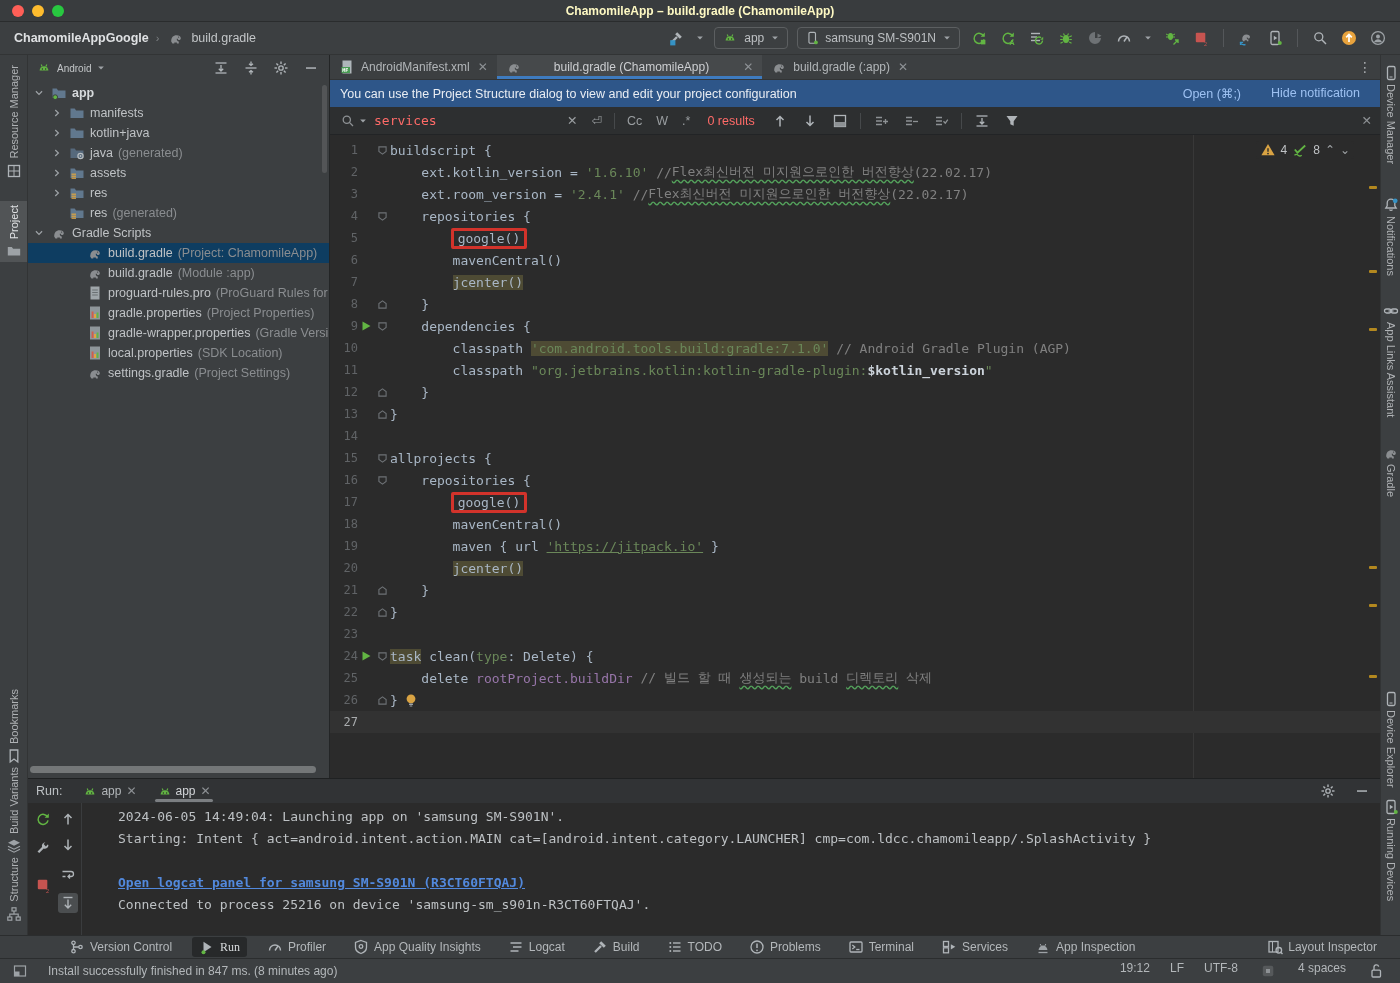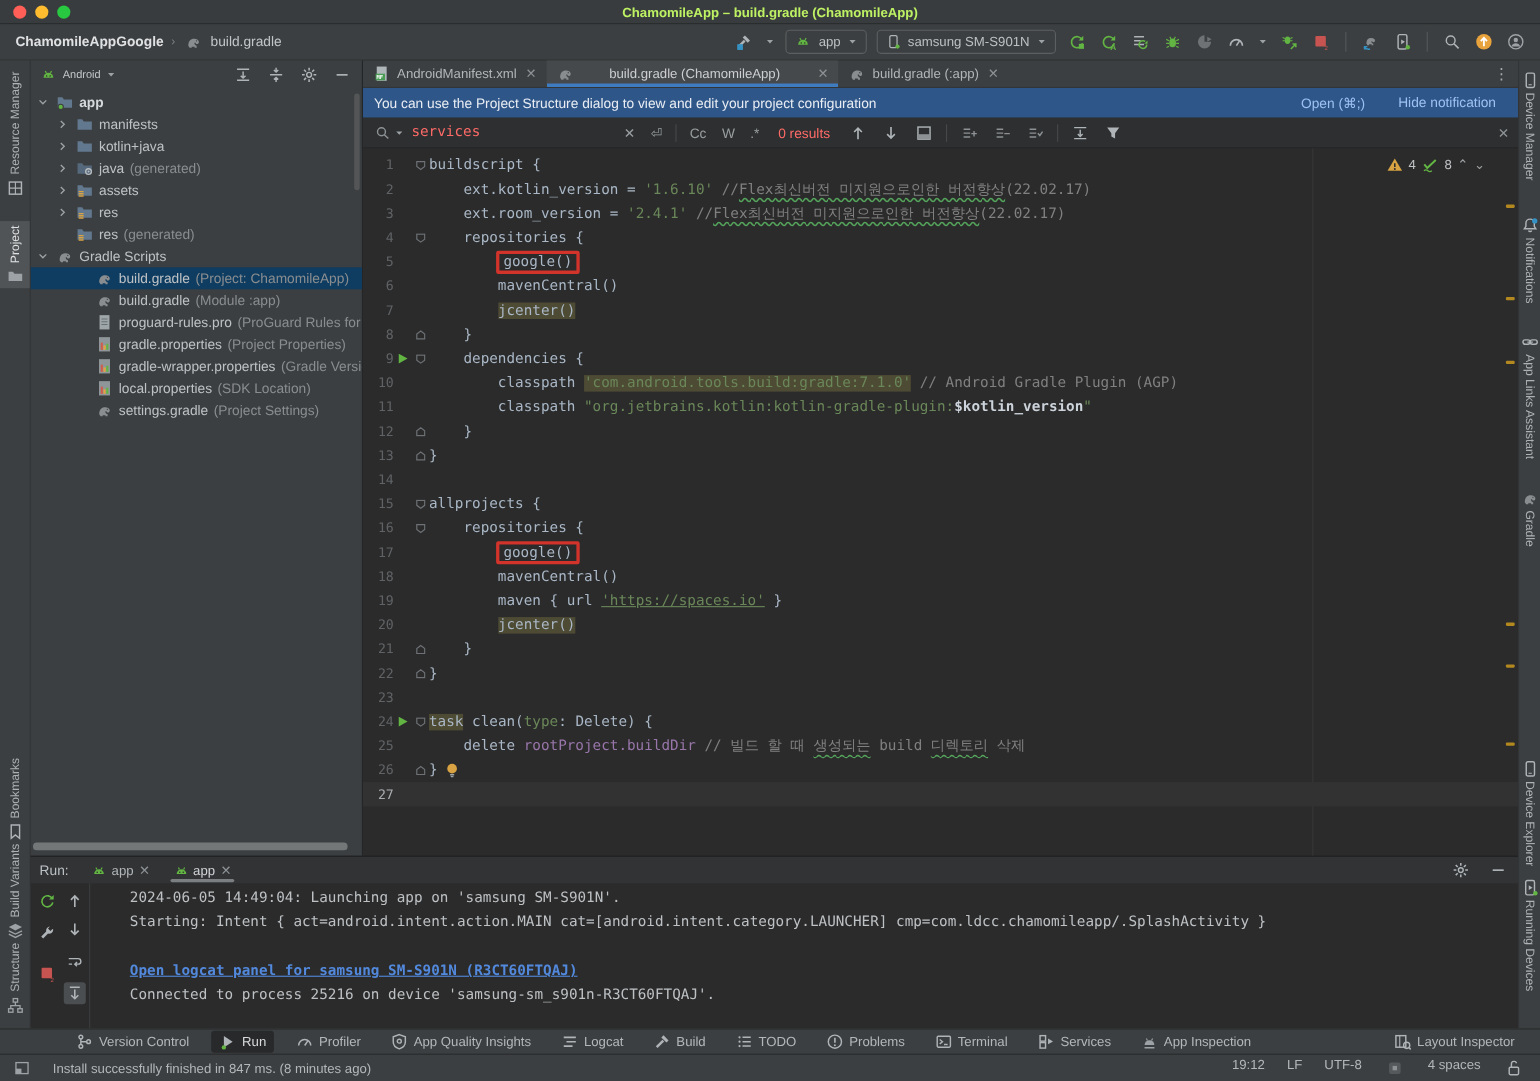--- a/index.html
+++ b/index.html
@@ -6,21 +6,21 @@
   html,body { width:1400px; height:983px; background:#2b2b2b; overflow:hidden;
     font-family:"Liberation Sans","DejaVu Sans",sans-serif; color:#bbbec1; position:relative; }
   svg { display:block; }
 
   
   .titlebar { position:absolute; left:0; top:0; width:1400px; height:22px; background:#393c3e;
     border-bottom:1px solid #2a2c2d; display:flex; align-items:center; justify-content:center; }
   .traffic { position:absolute; left:12px; top:5px; display:flex; gap:8px; }
   .traffic span { width:12px; height:12px; border-radius:50%; }
   .tl-red{background:#ff5f57}.tl-yellow{background:#febc2e}.tl-green{background:#28c840}
-  .title-text { font-size:12px; font-weight:bold; color:#bef264; }
+  .title-text { font-size:12px; font-weight:bold; color:#fef9c3; }
 
   
   .toolbar { position:absolute; left:0; top:22px; width:1400px; height:33px; background:#3c3f41;
     border-bottom:1px solid #323435; display:flex; align-items:center; padding:0 12px 0 14px; }
   .crumb { display:flex; align-items:center; gap:7px; font-size:12.5px; }
   .crumb-root { font-weight:bold; color:#dfe1e3; }
   .crumb-sep { color:#7d8184; font-size:11px; }
   .crumb-leaf { color:#c3c6c8; display:flex; align-items:center; gap:5px; }
   .toolbar-right { margin-left:auto; display:flex; align-items:center; gap:9px; }
   .combo { display:flex; align-items:center; gap:6px; border:1px solid #5c5f61; border-radius:4px;
@@ -100,21 +100,21 @@
   .rt-ico.on { background:#4b4e50; border-radius:3px; }
   .console { position:absolute; left:62px; top:24px; right:0; bottom:0; padding:6px 0 0 28px;
     font:13px "DejaVu Sans Mono",monospace; color:#bdc1c4; }
   .cline { height:22px; white-space:pre; }
   .cline.link { color:#5289dd; text-decoration:underline; cursor:pointer; font-weight:bold; }
 
   
   .btoolbar { position:absolute; left:0; top:935px; width:1400px; height:23px; background:#3c3f41;
     border-top:1px solid #2b2d2e; display:flex; align-items:center; font-size:12px; color:#b3b7ba; }
   .bitem { display:flex; align-items:center; gap:5px; padding:2px 7px; margin-left:13px; border-radius:3px; cursor:default; white-space:nowrap; }
-  .bitem.active { background:#27292a; color:#d8dbdd; }
+  .bitem.active { background:#27292a; color:#d8dbdd;font-family:Liberation Serif, serif; }
   .bitem-right { margin-left:auto; margin-right:16px; display:flex; align-items:center; gap:5px; }
 
   
   .statusbar { position:absolute; left:0; top:958px; width:1400px; height:25px; background:#3c3f41;
     border-top:1px solid #2b2d2e; display:flex; align-items:center; font-size:12px; color:#b3b7ba; padding:0 14px 0 10px; }
   .status-msg { margin-left:18px; }
   .status-right { margin-left:auto; display:flex; align-items:flex-start; gap:20px; }
 </style>
 </head>
 <body>
@@ -964,21 +964,21 @@
       <div class="codeline">
         <span class="ln">18</span>
         <span class="runcol"></span>
         <span class="foldcol"></span>
         <span class="ctext"><span class="sp">        mavenCentral()</span></span>
       </div>
       <div class="codeline">
         <span class="ln">19</span>
         <span class="runcol"></span>
         <span class="foldcol"></span>
-        <span class="ctext"><span class="sp">        maven { url </span><span class="ssl">'https://spaces.io'</span><span class="sp"> }</span></span>
+        <span class="ctext"><span class="sp">        maven { url </span><span class="ssl">'https://jitpack.io'</span><span class="sp"> }</span></span>
       </div>
       <div class="codeline">
         <span class="ln">20</span>
         <span class="runcol"></span>
         <span class="foldcol"></span>
         <span class="ctext"><span class="sp">        </span><span class="sh">jcenter()</span></span>
       </div>
       <div class="codeline">
         <span class="ln">21</span>
         <span class="runcol"></span>

